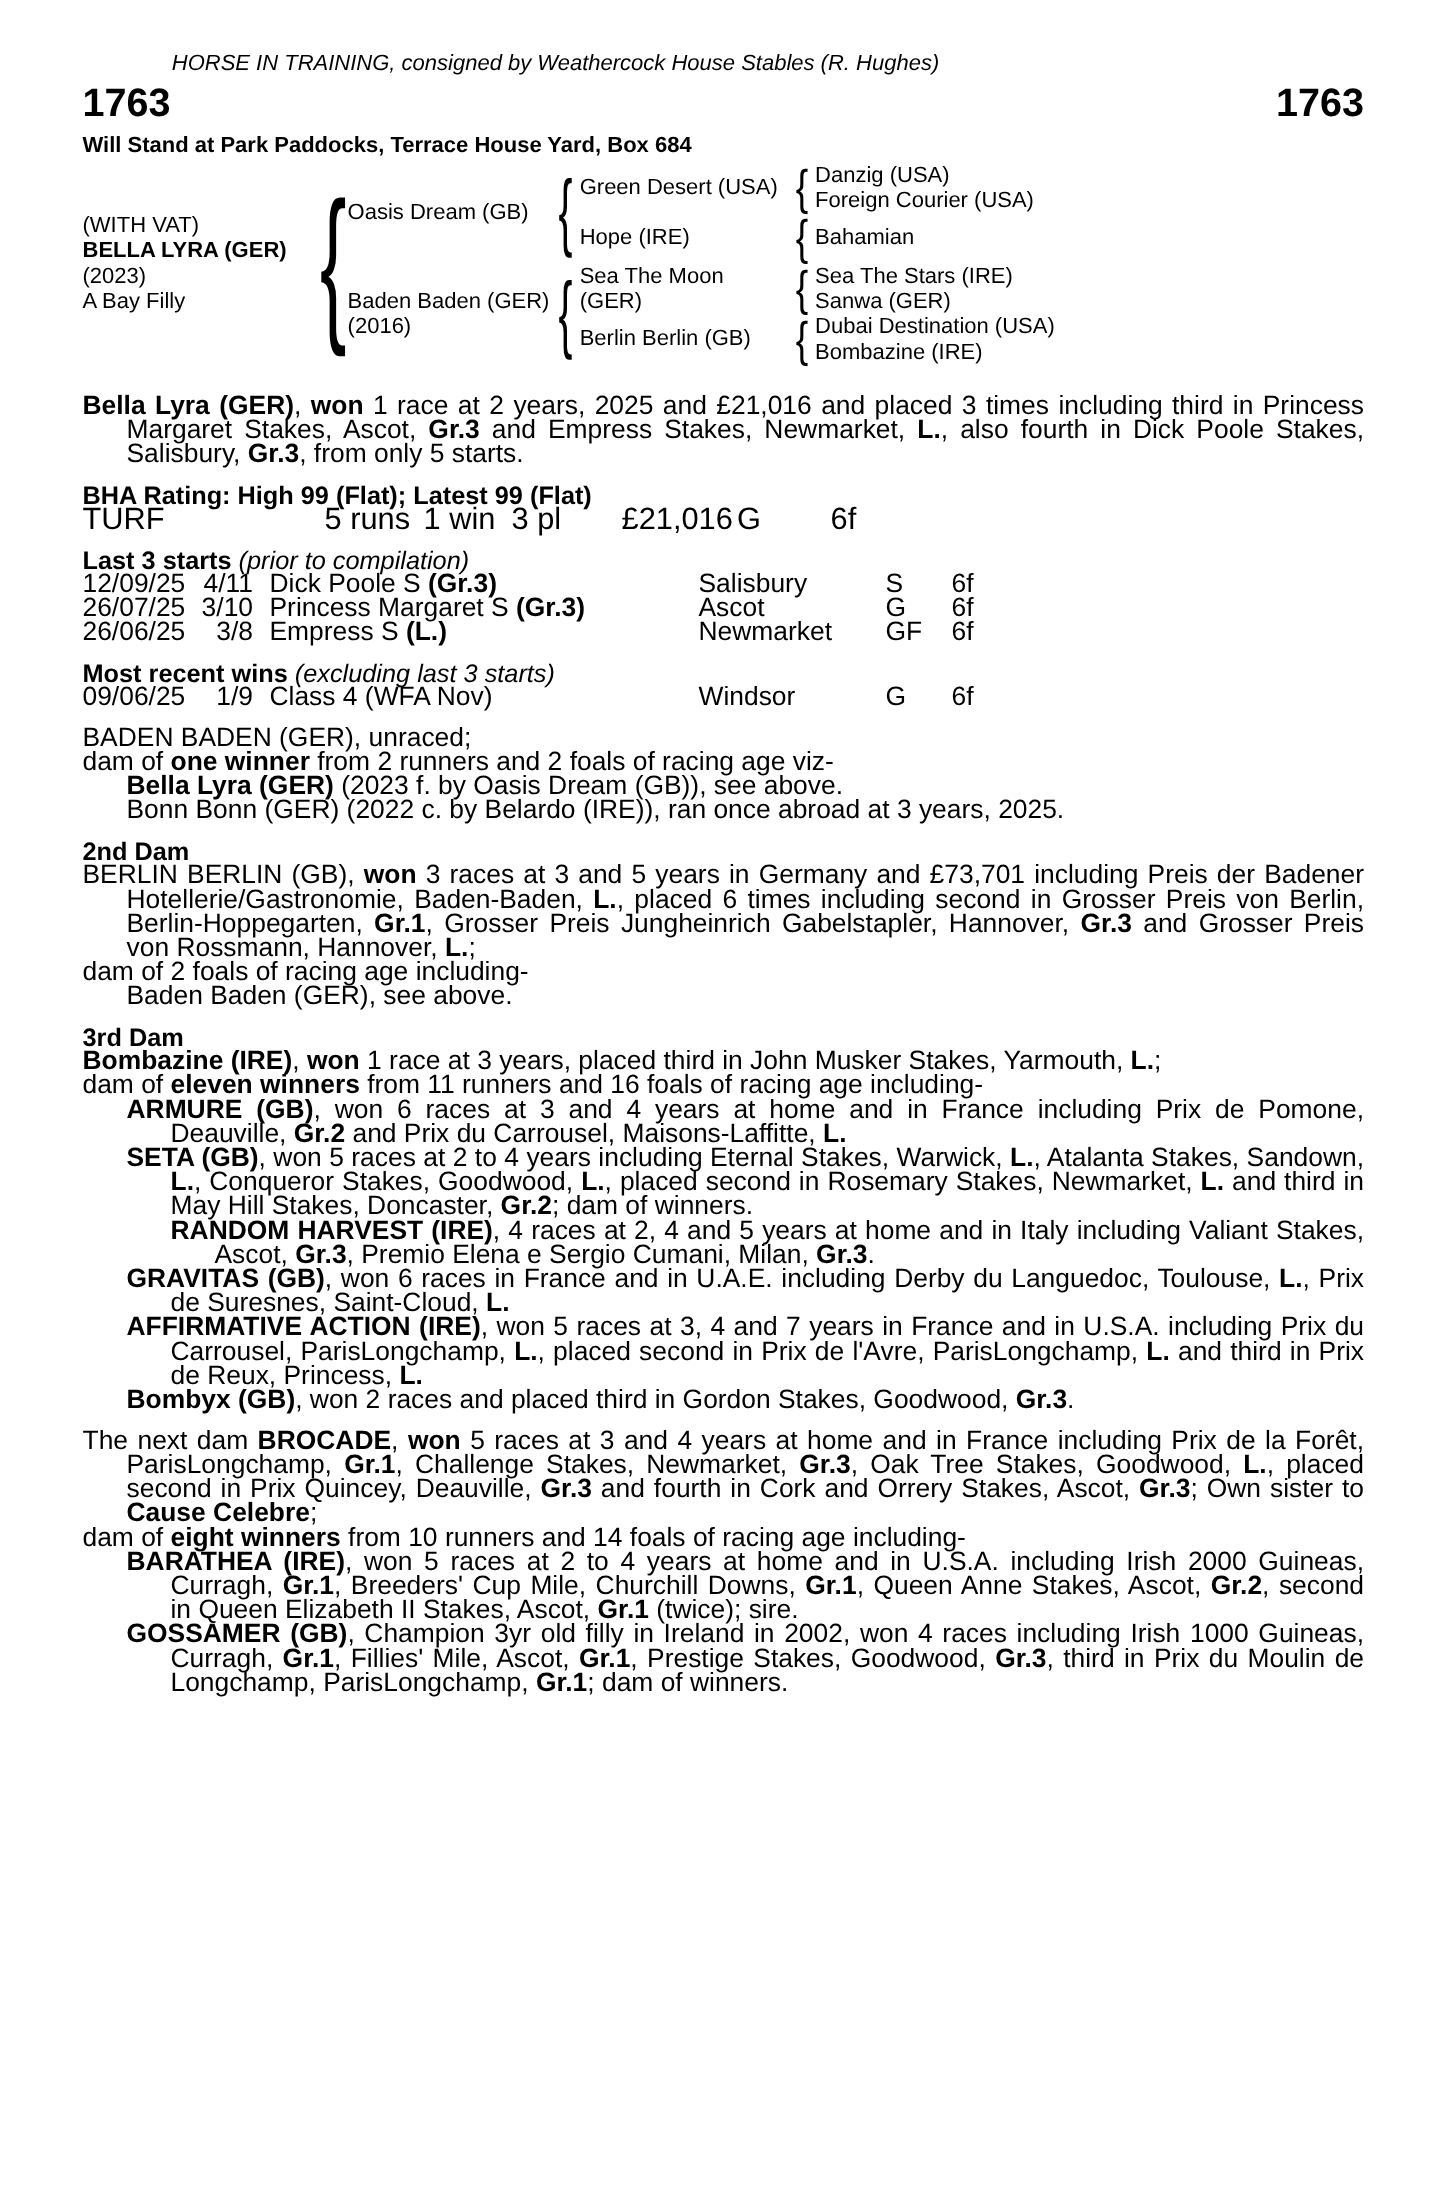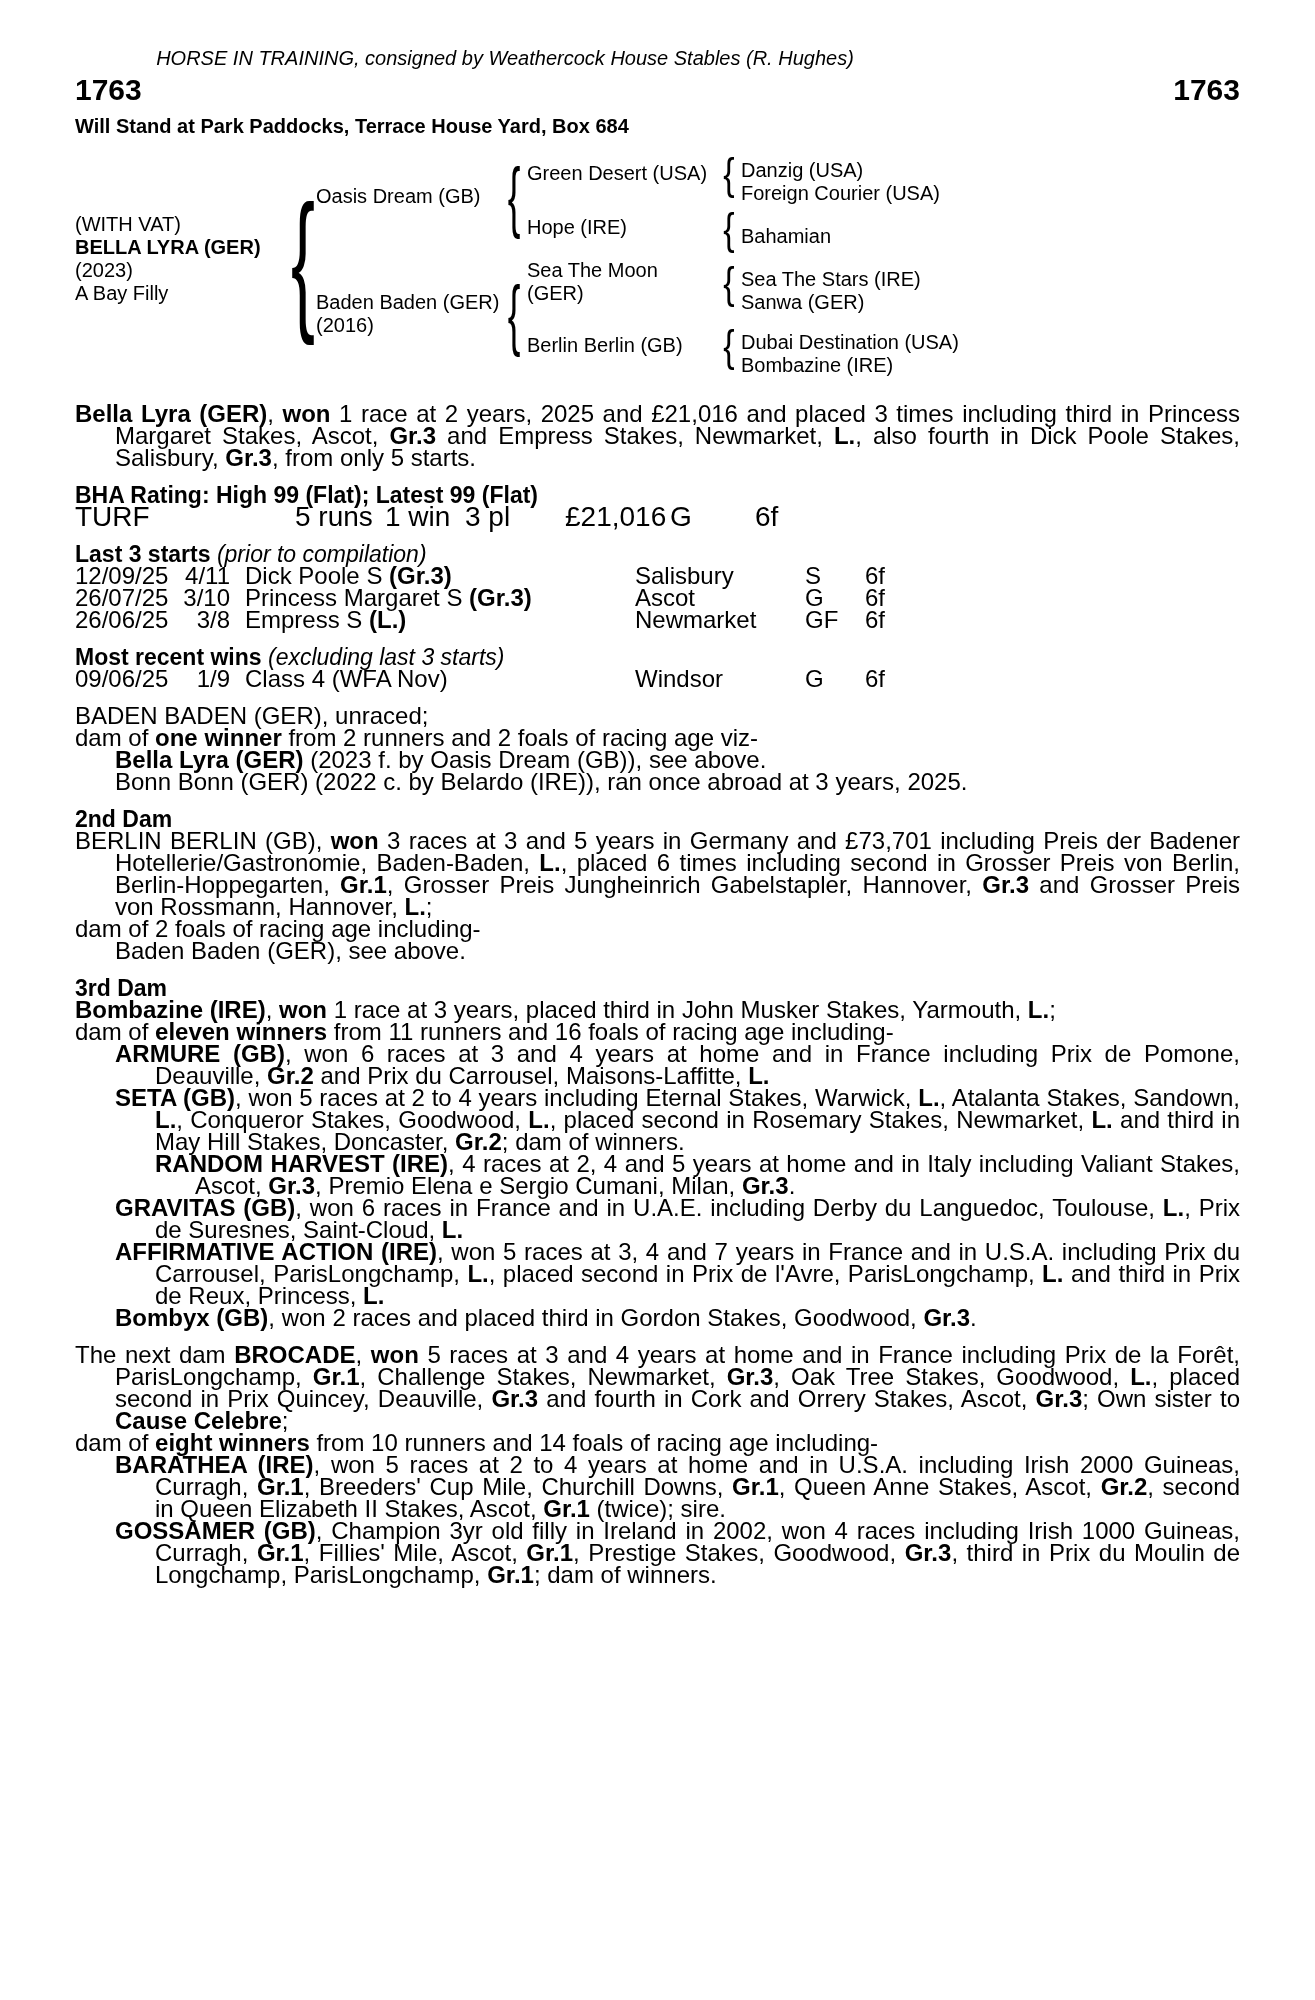--- a/index.html
+++ b/index.html
@@ -5,33 +5,33 @@
   html,body{margin:0;padding:0;}
   body{
     width:1315px;height:2000px;overflow:hidden;
     background:#ffffff;color:#000000;
     font-family:"Liberation Sans",sans-serif;
   }
   .page{box-sizing:border-box;padding:46px 75px 0 75px;}
   .b{font-weight:bold;}
   .i{font-style:italic;}
   .consign{font-style:italic;font-size:20px;line-height:24px;width:860px;text-align:center;}
-  .lot-row{display:flex;justify-content:space-between;font-weight:bold;font-size:30px;line-height:1.05;margin-top:4px;}
+  .lot-row{display:flex;justify-content:space-between;font-weight:bold;font-size:36px;line-height:1.05;margin-top:4px;}
   .stand{font-weight:bold;font-size:20px;line-height:24px;margin-top:8px;}
 
   
   .ped{display:flex;align-items:center;margin-top:4px;font-size:20px;line-height:23px;}
   .ped-left{width:215px;}
   .ped-main{flex:1;}
   .parent-group{display:flex;align-items:center;min-height:92px;}
   .parent-name{width:185px;}
   .gp-col{flex:1;}
   .gp-group{display:flex;align-items:center;min-height:46px;}
   .gp-name{width:190px;}
-  .ggp-col{flex:1;margin-top:17px;}
+  .ggp-col{flex:1;}
   .brace{display:flex;align-items:center;justify-content:center;font-weight:400;}
   .brace span{display:inline-block;line-height:1;}
   .brace-big{width:26px;font-size:72px;}  .brace-big span{transform:scaleY(2.15);}
   .brace-mid{width:26px;font-size:38px;}  .brace-mid span{transform:scaleY(2.05);}
   .brace-sm{width:24px;font-size:34px;}   .brace-sm span{transform:scaleY(1.3);}
 
   
   .para{font-size:24px;line-height:22px;}
   .j{text-align:justify;}
   .ind0{padding-left:40px;text-indent:-40px;}

